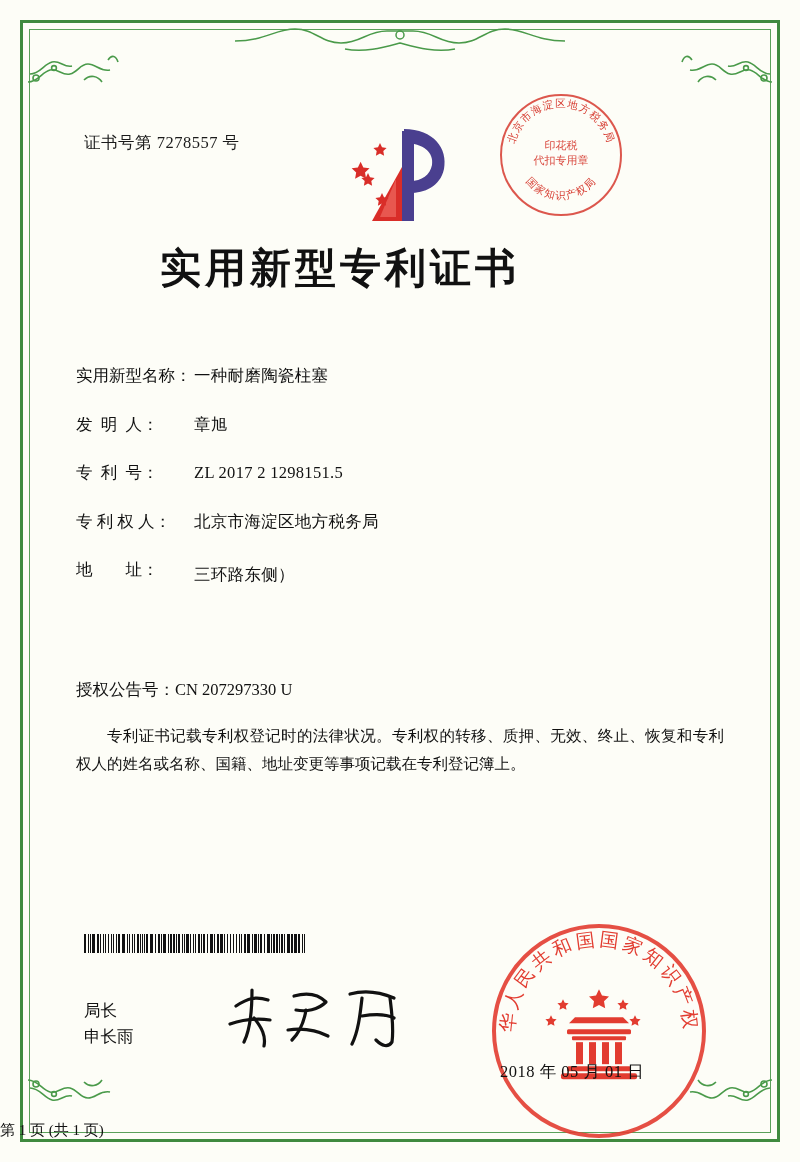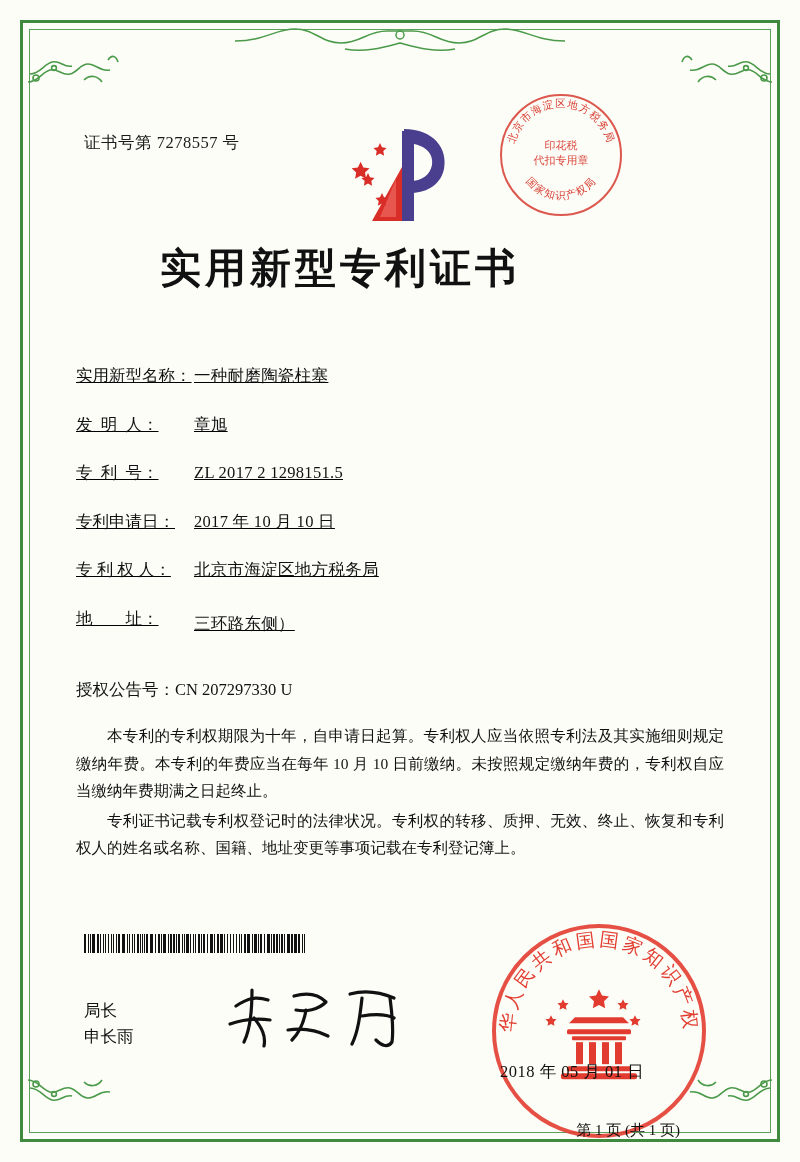--- a/index.html
+++ b/index.html
@@ -109,21 +109,20 @@
     font-weight: bold;
     letter-spacing: 4px;
     color: #111;
     font-family: "DejaVu Serif", "Liberation Serif", serif;
   }
 
   .fields {
     position: absolute;
     left: 76px; top: 328px;
     width: 650px;
-    text-decoration: underline;
   }
   .field-row {
     display: flex;
     align-items: flex-start;
     margin-bottom: 24.5px;
     font-size: 16.5px;
     color: #111;
     line-height: 24px;
   }
   .field-label {
@@ -221,21 +220,21 @@
     position: absolute;
     left: 500px; top: 1025px;
     font-size: 16.5px;
     color: #111;
     letter-spacing: .5px;
   }
 
   .footer {
     position: absolute;
     left: 0; right: 0; top: 1085px;
-    text-align: right;
+    text-align: left;
     font-size: 15px;
     color: #111;
   }
 </style>
 </head>
 <body>
 
 <div class="page">
 
   <div class="border-outer"></div>
@@ -339,41 +338,36 @@
       </div>
       <div class="field-row">
         <div class="field-label">发  明  人：</div>
         <div class="field-value">章旭</div>
       </div>
       <div class="field-row">
         <div class="field-label">专  利  号：</div>
         <div class="field-value">ZL 2017 2 1298151.5</div>
       </div>
       <div class="field-row">
-        <div class="field-label">专利申请日：</div>
-        <div class="field-value">2017 年 10 月 10 日</div>
-      </div>
-      <div class="field-row">
         <div class="field-label">专 利 权 人：</div>
         <div class="field-value">北京市海淀区地方税务局</div>
       </div>
       <div class="field-row">
         <div class="field-label">地        址：</div>
         <div class="field-value">
           <span class="l2">三环路东侧）</span>
         </div>
       </div>
     </div>
 
     <div class="grant-row">
       <div class="g2">授权公告号：CN 207297330 U</div>
     </div>
 
     <div class="paras">
-      <p>本专利的专利权期限为十年，自申请日起算。专利权人应当依照专利法及其实施细则规定缴纳年费。本专利的年费应当在每年 10 月 10 日前缴纳。未按照规定缴纳年费的，专利权自应当缴纳年费期满之日起终止。</p>
       <p>专利证书记载专利权登记时的法律状况。专利权的转移、质押、无效、终止、恢复和专利权人的姓名或名称、国籍、地址变更等事项记载在专利登记簿上。</p>
     </div>
 
     <div class="barcode" id="barcode">
         <i style="width:2px;margin-right:2px"></i>
         <i style="width:1px;margin-right:1px"></i>
         <i style="width:1px;margin-right:2px"></i>
         <i style="width:3px;margin-right:2px"></i>
         <i style="width:2px;margin-right:1px"></i>
         <i style="width:1px;margin-right:2px"></i>

